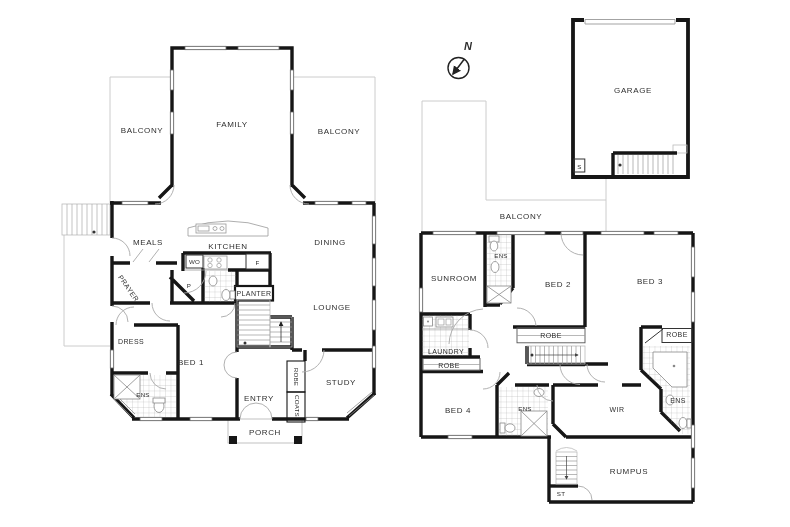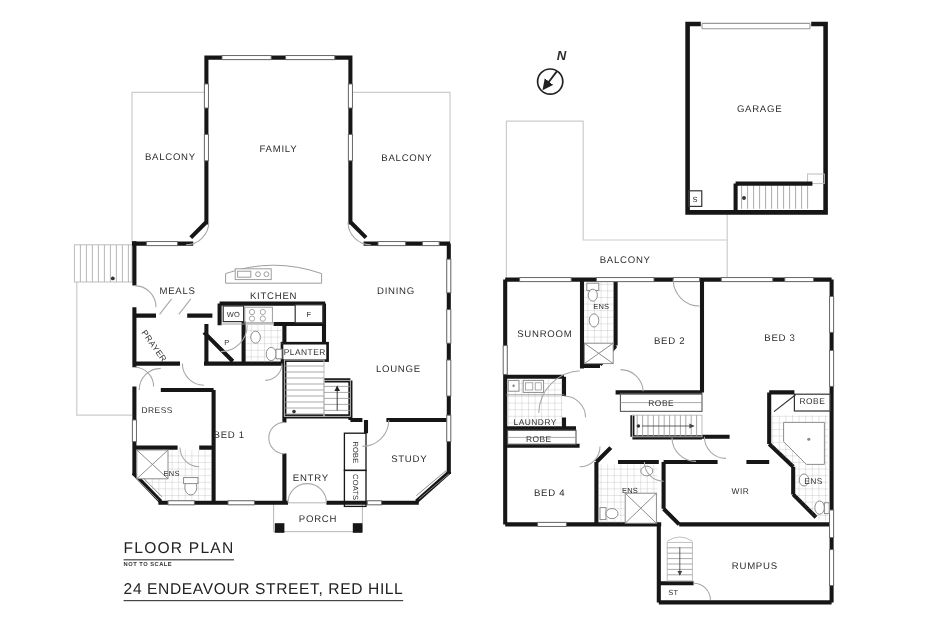--- a/index.html
+++ b/index.html
@@ -332,18 +332,13 @@
     <text x="449" y="368" class="md">ROBE</text>
     <text x="458" y="413" class="rm">BED 4</text>
     <text x="525" y="410.5" class="sm">ENS</text>
     <text x="617" y="412" class="md">WIR</text>
     <text x="678" y="403" class="md">ENS</text>
     <text x="629" y="474" class="rm">RUMPUS</text>
     <text x="561" y="496" class="sm">ST</text>
   </g>
 </svg>
 
-<div class="titleblock">
-  <div><span class="tb-title">FLOOR PLAN</span></div>
-  <div class="tb-note">NOT TO SCALE</div>
-  <div><span class="tb-address">24 ENDEAVOUR STREET, RED HILL</span></div>
 </div>
-</div>
 
 </body></html>

